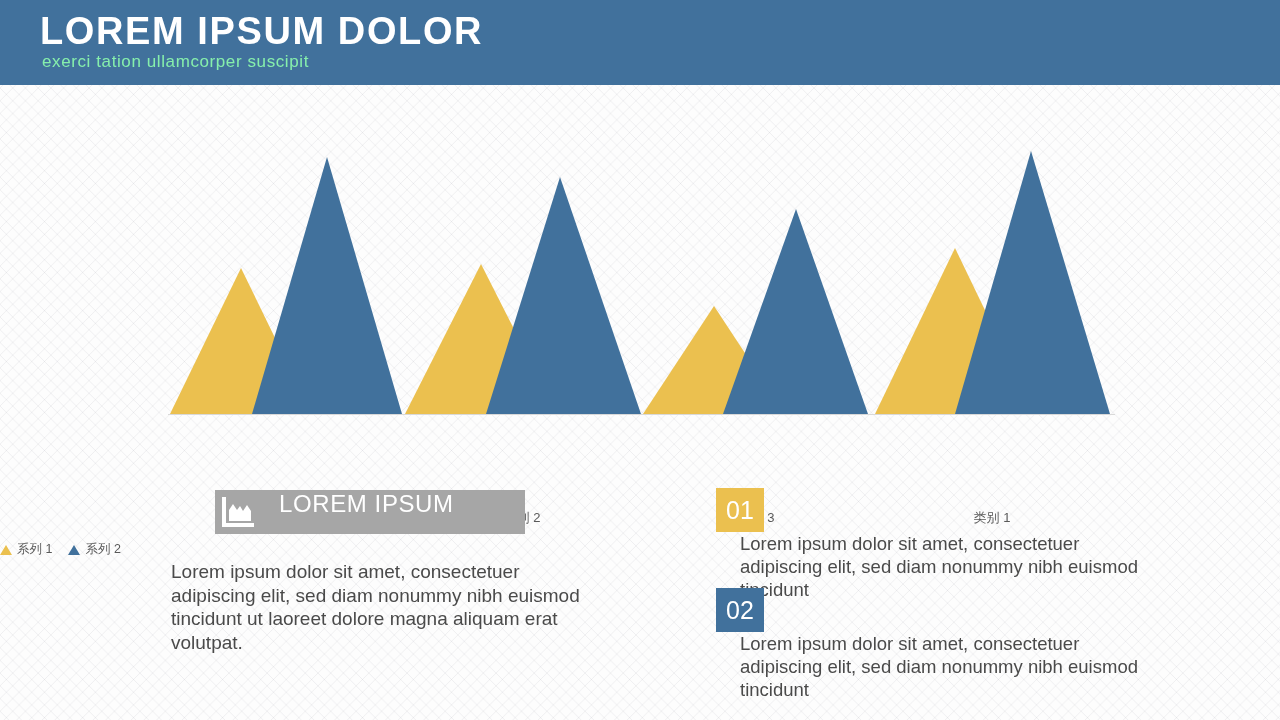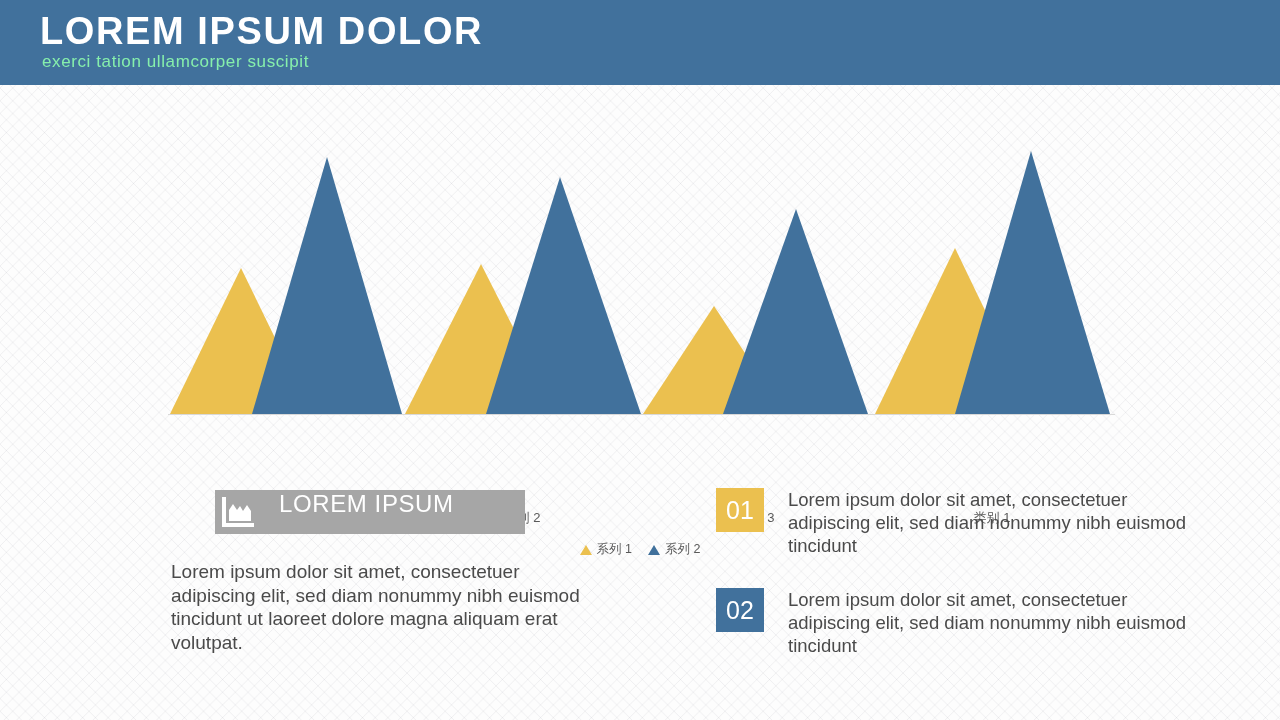--- a/index.html
+++ b/index.html
@@ -77,21 +77,21 @@
     width: 120px;
     white-space: nowrap;
   }
 
   #chart-legend {
     position: absolute;
     top: 456px;
     left: 0;
     width: 1280px;
     display: flex;
-    justify-content: center;
+    justify-content: flex-start;
     align-items: center;
     gap: 16px;
   }
   .legend-item {
     display: flex;
     align-items: center;
     gap: 5px;
     font-size: 12.5px;
     color: #595959;
     white-space: nowrap;
@@ -141,20 +141,21 @@
     color: #4a4a4a;
   }
 
   
   .num-item {
     position: absolute;
     left: 716px;
     width: 500px;
     display: flex;
     align-items: flex-start;
+    flex-direction: column;
   }
   #num-item-1 { top: 488px; }
   #num-item-2 { top: 588px; }
 
   .num-badge {
     flex: 0 0 auto;
     width: 48px;
     height: 44px;
     display: flex;
     align-items: center;

